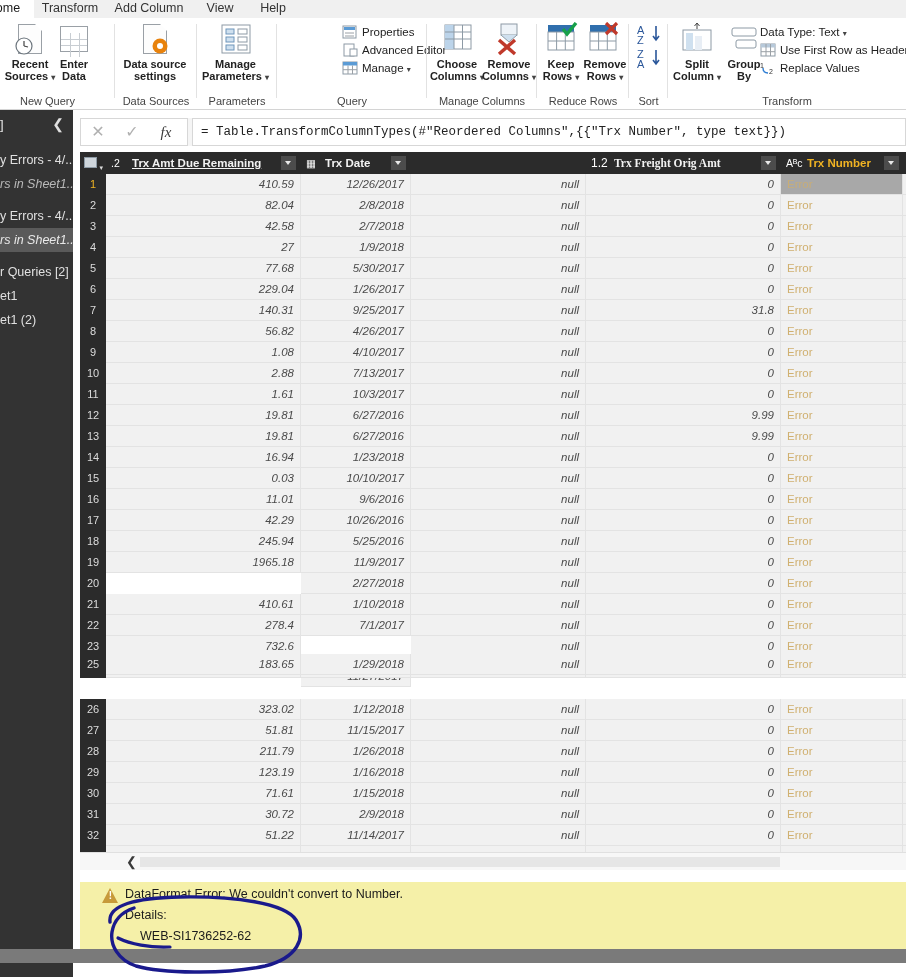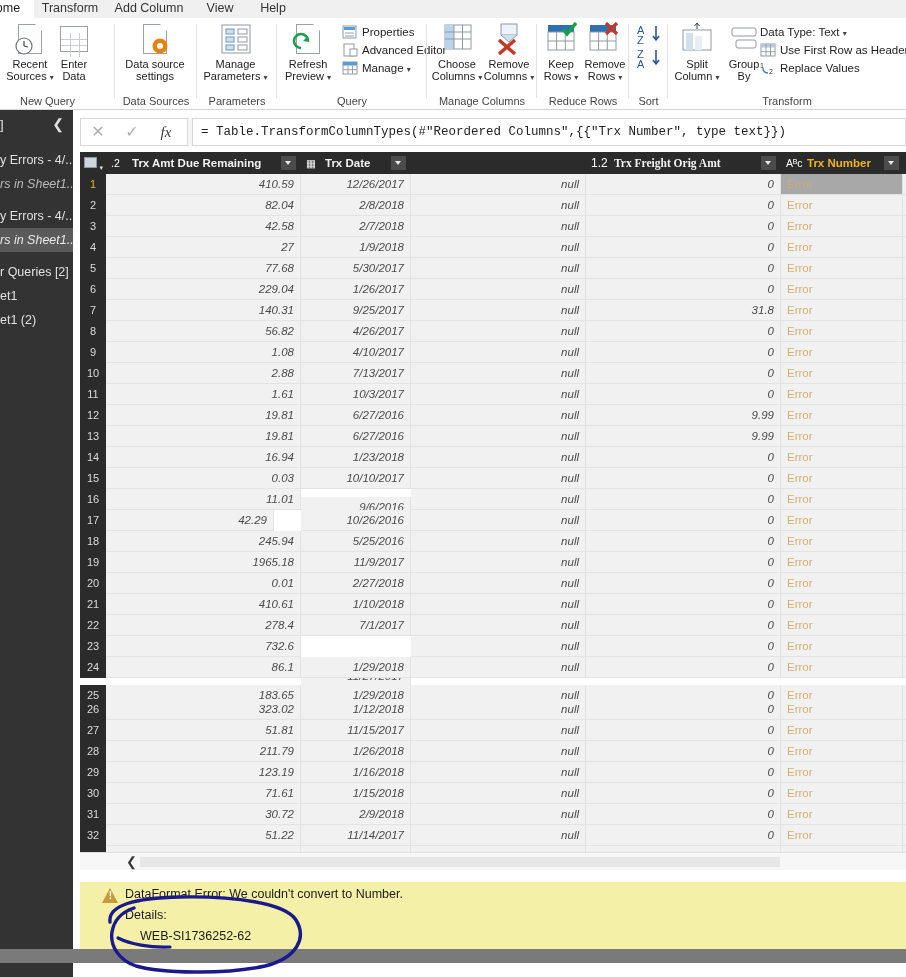--- a/index.html
+++ b/index.html
@@ -37,21 +37,21 @@
   .glabel {
     position: absolute; bottom: 3px; left: 0; width: 100%;
     text-align: center; font-size: 11px; color: #444;
     white-space: nowrap;
   }
   .bigbtn {
     position: absolute; top: 4px; text-align: center;
     font-size: 11px; color: #222; line-height: 12px;
   }
   .bigbtn .ic { display: block; height: 34px; margin-bottom: 2px; position: relative; }
-  .bigbtn .lbl { display: block; white-space: nowrap; }
+  .bigbtn .lbl { display: block; white-space: nowrap; font-weight: bold; }
   .smbtn {
     position: absolute; font-size: 11.5px; color: #222;
     white-space: nowrap; line-height: 16px; height: 16px;
   }
   .smbtn .sic {
     display: inline-block; width: 16px; height: 14px;
     vertical-align: -3px; margin-right: 4px; position: relative;
   }
   .caret { font-size: 8px; color: #444; }
 
@@ -315,31 +315,20 @@
             </svg>
         </span>
         <span class="lbl">Manage</span>
         <span class="lbl"><span>Parameters</span> <span class="caret">▾</span></span>
       </div>
       <div class="glabel">Parameters</div>
       <div class="gsep"></div>
     </div>
 
     <div class="rgroup" style="left:277px;width:150px;">
-      <div class="bigbtn" style="left:1px;width:60px;">
-        <span class="ic">
-          <span class="sheet"></span>
-          <svg width="60" height="34" style="position:absolute;left:0;top:0">
-              <path d="M23 26 a7 7 0 1 1 7 -7" fill="none" stroke="#17a04a" stroke-width="2.6"></path>
-              <path d="M30 14 l1 6 l-6 -1 z" fill="#17a04a"></path>
-            </svg>
-        </span>
-        <span class="lbl">Refresh</span>
-        <span class="lbl"><span>Preview</span> <span class="caret">▾</span></span>
-      </div>
       <div class="smbtn" style="left:65px;top:6px;">
         <span class="sic">
           <svg width="16" height="14">
               <rect x="1" y="1" width="13" height="12" fill="#fff" stroke="#8d9aa5"></rect>
               <rect x="2" y="2" width="11" height="3" fill="#5b9bd5"></rect>
               <line x1="3" y1="8" x2="12" y2="8" stroke="#9aa0a6"></line>
               <line x1="3" y1="11" x2="12" y2="11" stroke="#9aa0a6"></line>
             </svg>
         </span><span>Properties</span>
       </div>
@@ -521,21 +510,21 @@
   </div>
 
   <div class="grid">
     <div class="ghead">
       <div class="gh-corner">
         <span class="mini"><span class="tb"></span></span>
         <span class="cc">▾</span>
       </div>
       <div class="gcol-head" style="left:26px;width:195px;">
         <span class="tyicon">.2</span>
-        <span class="cname" style="left:26px;">Trx Amt Due Remaining</span>
+        <span class="cname" style="left:26px;text-decoration:underline;">Trx Amt Due Remaining</span>
         <span class="gfilter" style="right:5px;"></span>
       </div>
       <div class="gcol-head" style="left:221px;width:110px;">
         <span class="tyicon">▦</span>
         <span class="cname" style="left:24px;">Trx Date</span>
         <span class="gfilter" style="right:5px;"></span>
       </div>
       <div class="gcol-head" style="left:506px;width:195px;">
         <span class="tyicon" style="font-size:12px;">1.2</span>
         <span class="cname" style="left:28px;font-family:Liberation Serif, serif;">Trx Freight Orig Amt</span>
@@ -684,29 +673,29 @@
           <div class="cell" style="left: 26px; width: 195px;">0.03</div>
           <div class="cell" style="left: 221px; width: 110px;">10/10/2017</div>
           <div class="cell" style="left: 331px; width: 175px;">null</div>
           <div class="cell" style="left: 506px; width: 195px;">0</div>
           <div class="cell errc" style="left: 701px; width: 122px;">Error</div>
           <div class="cell blank" style="left: 823px; width: 60px;"></div>
         </div>
         <div class="grow" style="top: 315px;">
           <div class="rnum">16</div>
           <div class="cell" style="left: 26px; width: 195px;">11.01</div>
-          <div class="cell" style="left: 221px; width: 110px; margin-top: 8px;">9/6/2016</div>
+          <div class="cell" style="left: 221px; width: 110px;">9/6/2016</div>
           <div class="cell" style="left: 331px; width: 175px;">null</div>
           <div class="cell" style="left: 506px; width: 195px;">0</div>
           <div class="cell errc" style="left: 701px; width: 122px;">Error</div>
           <div class="cell blank" style="left: 823px; width: 60px;"></div>
         </div>
         <div class="grow" style="top: 336px;">
           <div class="rnum">17</div>
-          <div class="cell" style="left: 26px; width: 168px;">42.29</div>
+          <div class="cell" style="left: 26px; width: 195px;">42.29</div>
           <div class="cell" style="left: 221px; width: 110px;">10/26/2016</div>
           <div class="cell" style="left: 331px; width: 175px;">null</div>
           <div class="cell" style="left: 506px; width: 195px;">0</div>
           <div class="cell errc" style="left: 701px; width: 122px;">Error</div>
           <div class="cell blank" style="left: 823px; width: 60px;"></div>
         </div>
         <div class="grow" style="top: 357px;">
           <div class="rnum">18</div>
           <div class="cell" style="left: 26px; width: 195px;">245.94</div>
           <div class="cell" style="left: 221px; width: 110px;">5/25/2016</div>
@@ -719,21 +708,20 @@
           <div class="rnum">19</div>
           <div class="cell" style="left: 26px; width: 195px;">1965.18</div>
           <div class="cell" style="left: 221px; width: 110px;">11/9/2017</div>
           <div class="cell" style="left: 331px; width: 175px;">null</div>
           <div class="cell" style="left: 506px; width: 195px;">0</div>
           <div class="cell errc" style="left: 701px; width: 122px;">Error</div>
           <div class="cell blank" style="left: 823px; width: 60px;"></div>
         </div>
         <div class="grow" style="top: 399px;">
           <div class="rnum">20</div>
-          <div class="cell" style="left: 26px; width: 195px;">0.01</div>
           <div class="cell" style="left: 221px; width: 110px;">2/27/2018</div>
           <div class="cell" style="left: 331px; width: 175px;">null</div>
           <div class="cell" style="left: 506px; width: 195px;">0</div>
           <div class="cell errc" style="left: 701px; width: 122px;">Error</div>
           <div class="cell blank" style="left: 823px; width: 60px;"></div>
         </div>
         <div class="grow" style="top: 420px;">
           <div class="rnum">21</div>
           <div class="cell" style="left: 26px; width: 195px;">410.61</div>
           <div class="cell" style="left: 221px; width: 110px;">1/10/2018</div>
@@ -762,21 +750,21 @@
         </div>
         <div class="grow" style="top: 483px;">
           <div class="rnum">24</div>
           <div class="cell" style="left: 26px; width: 195px;">86.1</div>
           <div class="cell" style="left: 221px; width: 110px;">1/29/2018</div>
           <div class="cell" style="left: 331px; width: 175px;">null</div>
           <div class="cell" style="left: 506px; width: 195px;">0</div>
           <div class="cell errc" style="left: 701px; width: 122px;">Error</div>
           <div class="cell blank" style="left: 823px; width: 60px;"></div>
         </div>
-        <div class="grow" style="top: 511px; padding-left: 7px;">
+        <div class="grow" style="top: 480px; padding-left: 7px;">
           <div class="rnum">25</div>
           <div class="cell" style="left: 26px; width: 195px;">183.65</div>
           <div class="cell" style="left: 221px; width: 110px;">1/29/2018</div>
           <div class="cell" style="left: 331px; width: 175px;">null</div>
           <div class="cell" style="left: 506px; width: 195px;">0</div>
           <div class="cell errc" style="left: 701px; width: 122px;">Error</div>
           <div class="cell blank" style="left: 823px; width: 60px;"></div>
         </div>
         <div class="grow" style="top: 525px;">
           <div class="rnum">26</div>

